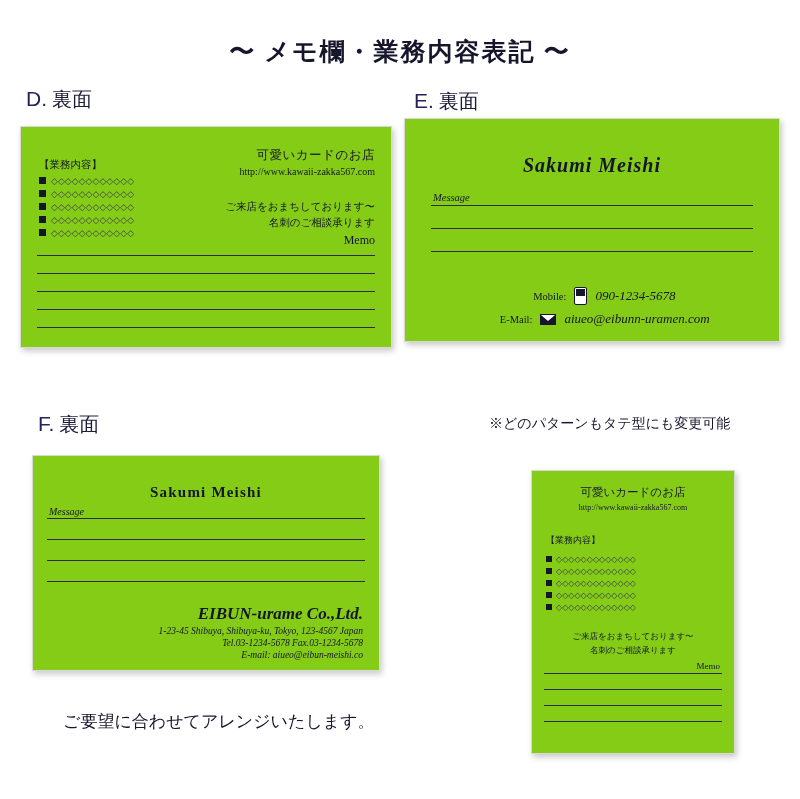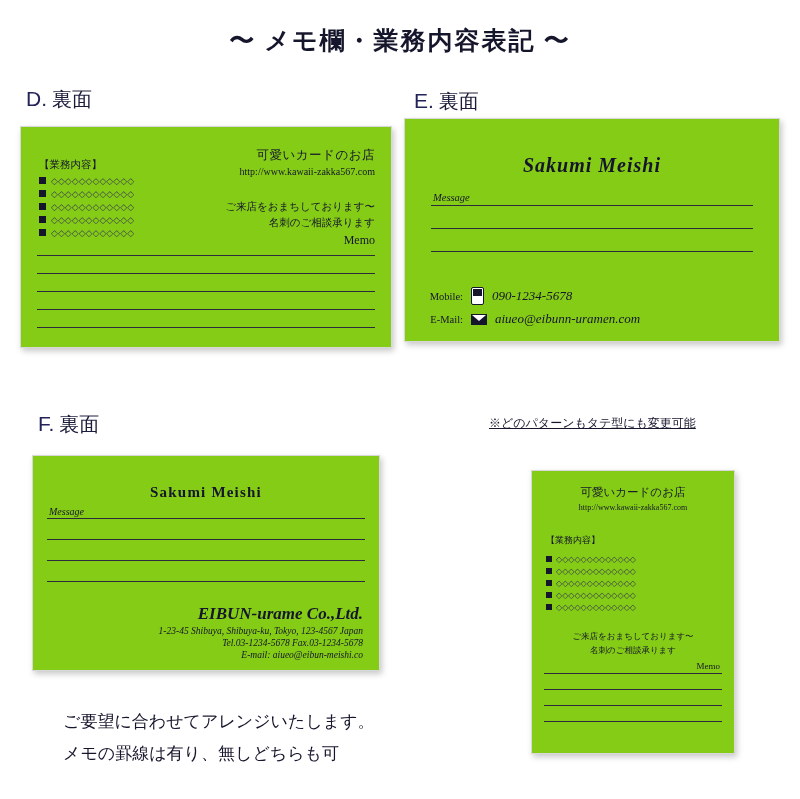--- a/index.html
+++ b/index.html
@@ -17,21 +17,21 @@
   }
 
   
   .page-title {
     text-align: center;
     font-family: "Liberation Serif", serif;
     font-size: 25px;
     font-weight: bold;
     letter-spacing: 2px;
     color: #15152b;
-    padding-top: 24px;
+    padding-top: 35px;
   }
 
   
   .sec-label {
     position: absolute;
     font-family: "Liberation Serif", serif;
     font-size: 20px;
     color: #1b1b3a;
     white-space: nowrap;
   }
@@ -97,21 +97,21 @@
   }
   .e-message {
     position: absolute; left: 28px; top: 73px;
     font-family: "Liberation Serif", serif; font-style: italic; font-size: 10.5px;
     color: #15152b;
   }
   .e-lines { position: absolute; left: 26px; right: 26px; top: 86px; }
   .e-lines .line { margin-bottom: 22px; }
   .contact { position: absolute; left: 0; right: 0; top: 168px; }
   .contact-row {
-    display: flex; align-items: center; justify-content: flex-start;
+    display: flex; align-items: center; justify-content: center;
     font-family: "Liberation Serif", serif; margin-bottom: 6px;
   }
   .contact-row .lbl { font-size: 10.5px; width: 58px; text-align: right; margin-right: 8px; color:#15152b;}
   .contact-row .val { font-size: 13px; font-style: italic; color: #15152b; }
   .ic-mobile {
     display: inline-block; width: 11px; height: 16px; border: 1.5px solid #15152b;
     border-radius: 2px; margin-right: 8px; position: relative; background:#fff;
   }
   .ic-mobile::after {
     content: ""; position: absolute; left: 1px; right: 1px; top: 1px; height: 7px;
@@ -167,23 +167,22 @@
   .v-memo {
     text-align: right; margin: 4px 14px 0 0; font-family: "Liberation Serif", serif;
     font-size: 9px; color: #15152b;
   }
   .v-lines { margin: 2px 12px 0 12px; }
   .v-lines .line { margin-bottom: 15px; }
 
   
   .note-vertical {
     position: absolute; left: 489px; top: 415px;
-    font-family: "Liberation Serif", serif; font-size: 12px; color: #15152b;
+    font-family: "Liberation Serif", serif; font-size: 14px; color: #15152b;
     white-space: nowrap;
-    text-decoration: underline;
   }
   .bottom-notes {
     position: absolute; left: 63px; top: 706px;
     font-family: "Liberation Serif", serif; font-size: 17px; line-height: 32px;
     color: #15152b; white-space: nowrap;
   }
 </style>
 </head>
 <body>
 
@@ -339,14 +338,13 @@
   <div class="v-lines">
     <div class="line"></div>
     <div class="line"></div>
     <div class="line"></div>
     <div class="line"></div>
   </div>
 </div>
 
 <div class="bottom-notes">
   <div>ご要望に合わせてアレンジいたします。</div>
-  <div>メモの罫線は有り、無しどちらも可</div>
 </div>
 
 </body></html>

